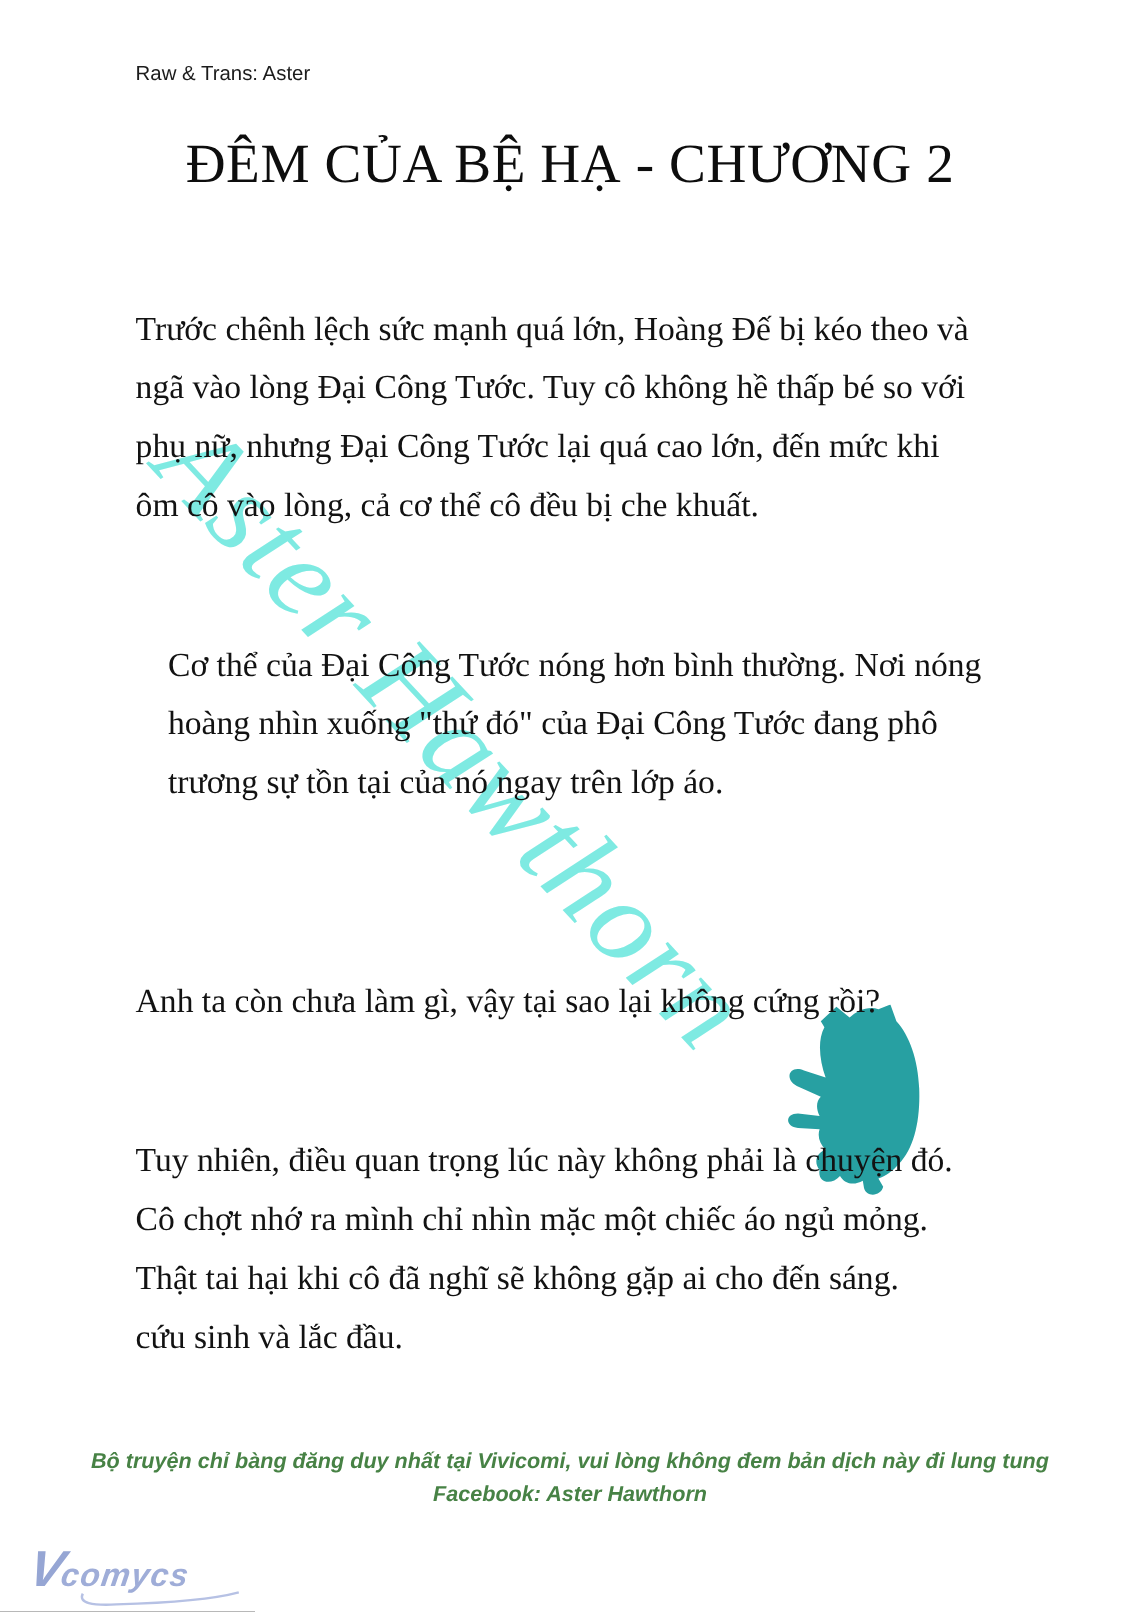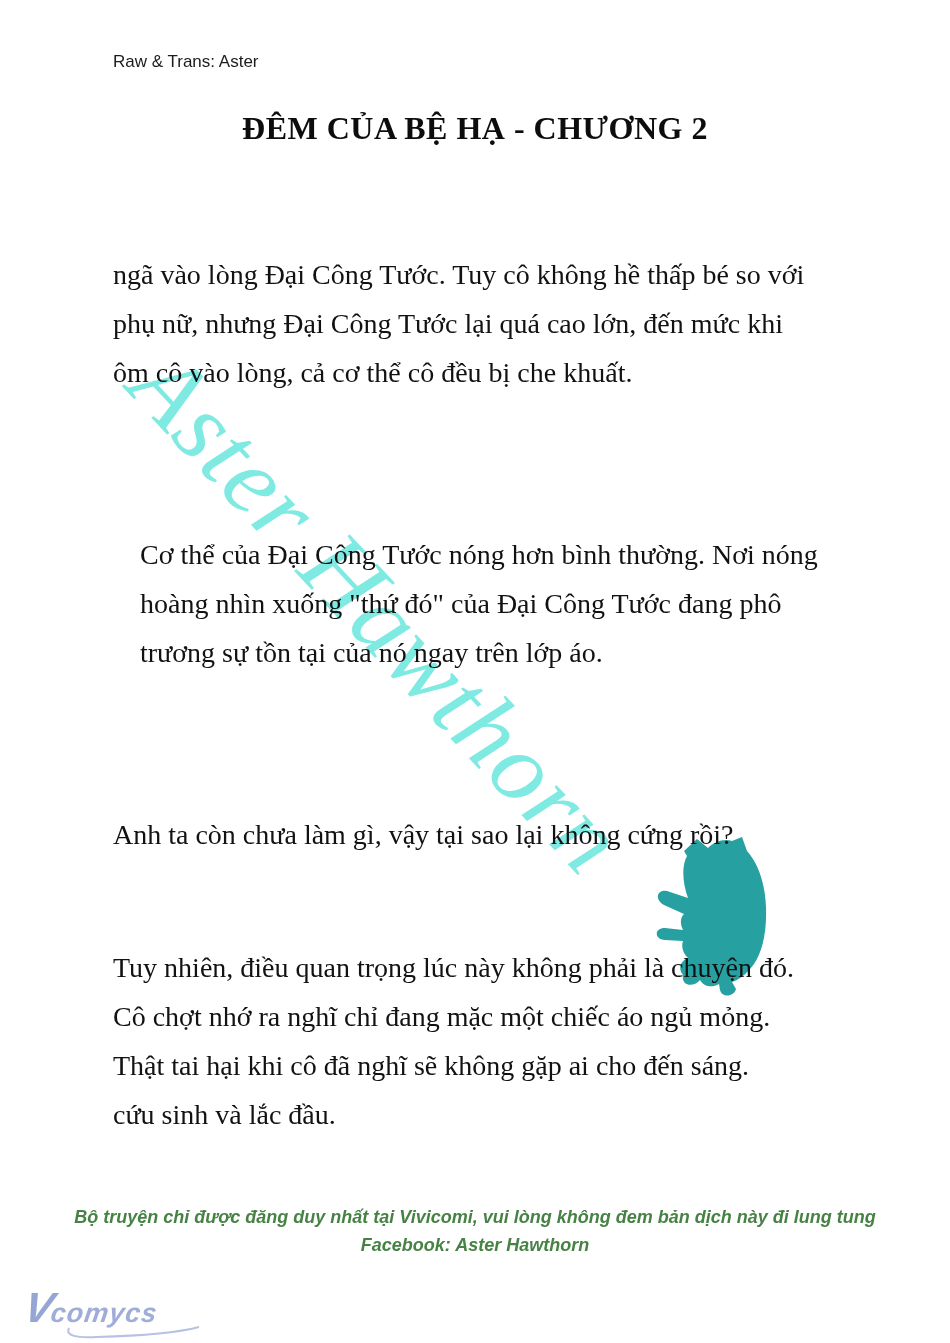--- a/index.html
+++ b/index.html
@@ -40,22 +40,22 @@
     font-size:17px;
     color:#1c1c1c;
     z-index:2;
     text-align:center;
   }
   .title{
     position:absolute;
     left:0;right:0;top:110px;
     text-align:center;
     font-family:"Liberation Serif", serif;
-    font-weight:bold;
-    font-size:32px;
+    font-weight:normal;
+    font-size:46px;
     color:#0d0d0d;
     z-index:2;
     letter-spacing:0.5px;
   }
   .para{
     position:absolute;
     left:113px;right:90px;
     font-size:28px;
     line-height:49px;
     color:#121212;
@@ -130,44 +130,45 @@
       C30,87 30,81 34,77
       L14,68 C3,62 8,50 20,55 L38,61
       C33,47 31,30 37,19 Z"></path>
   </svg>
 
   <div class="credit">Raw &amp; Trans: Aster</div>
 
   <div class="title">ĐÊM CỦA BỆ HẠ - CHƯƠNG 2</div>
 
   <div class="para p1">
+    <div>Trước chênh lệch sức mạnh quá lớn, Hoàng Đế bị kéo theo và</div>
     <div>ngã vào lòng Đại Công Tước. Tuy cô không hề thấp bé so với</div>
     <div>phụ nữ, nhưng Đại Công Tước lại quá cao lớn, đến mức khi</div>
     <div>ôm cô vào lòng, cả cơ thể cô đều bị che khuất.</div>
   </div>
 
   <div class="para p2">
     <div>Cơ thể của Đại Công Tước nóng hơn bình thường. Nơi nóng</div>
     <div>hoàng nhìn xuống "thứ đó" của Đại Công Tước đang phô</div>
     <div>trương sự tồn tại của nó ngay trên lớp áo.</div>
   </div>
 
   <div class="para p3">
     <div>Anh ta còn chưa làm gì, vậy tại sao lại không cứng rồi?</div>
   </div>
 
   <div class="para p4">
     <div>Tuy nhiên, điều quan trọng lúc này không phải là chuyện đó.</div>
-    <div>Cô chợt nhớ ra nghĩ chỉ đang mặc một chiếc áo ngủ mỏng.</div>
+    <div>Cô chợt nhớ ra mình chỉ nhìn mặc một chiếc áo ngủ mỏng.</div>
     <div>Thật tai hại khi cô đã nghĩ sẽ không gặp ai cho đến sáng.</div>
     <div>cứu sinh và lắc đầu.</div>
   </div>
 
   <div class="footer">
-    <div>Bộ truyện chỉ được đăng duy nhất tại Vivicomi, vui lòng không đem bản dịch này đi lung tung</div>
+    <div>Bộ truyện chỉ bàng đăng duy nhất tại Vivicomi, vui lòng không đem bản dịch này đi lung tung</div>
     <div>Facebook: Aster Hawthorn</div>
   </div>
 
   <div class="logo">
     <span class="logo-v">V</span><span class="logo-rest">comycs</span>
     <svg class="logo-swash" viewBox="0 0 140 18" aria-hidden="true">
       <path d="M6,4 C2,12 14,14 34,13 C70,12 110,10 136,3" fill="none" stroke="#b6c1e4" stroke-width="2"></path>
     </svg>
   </div>
 

